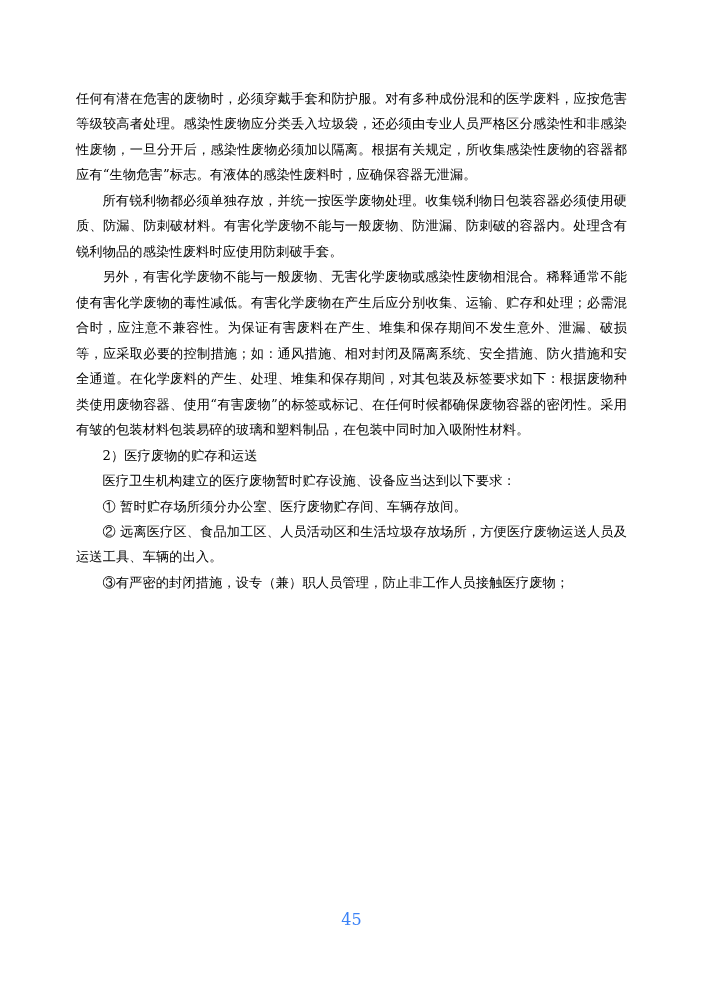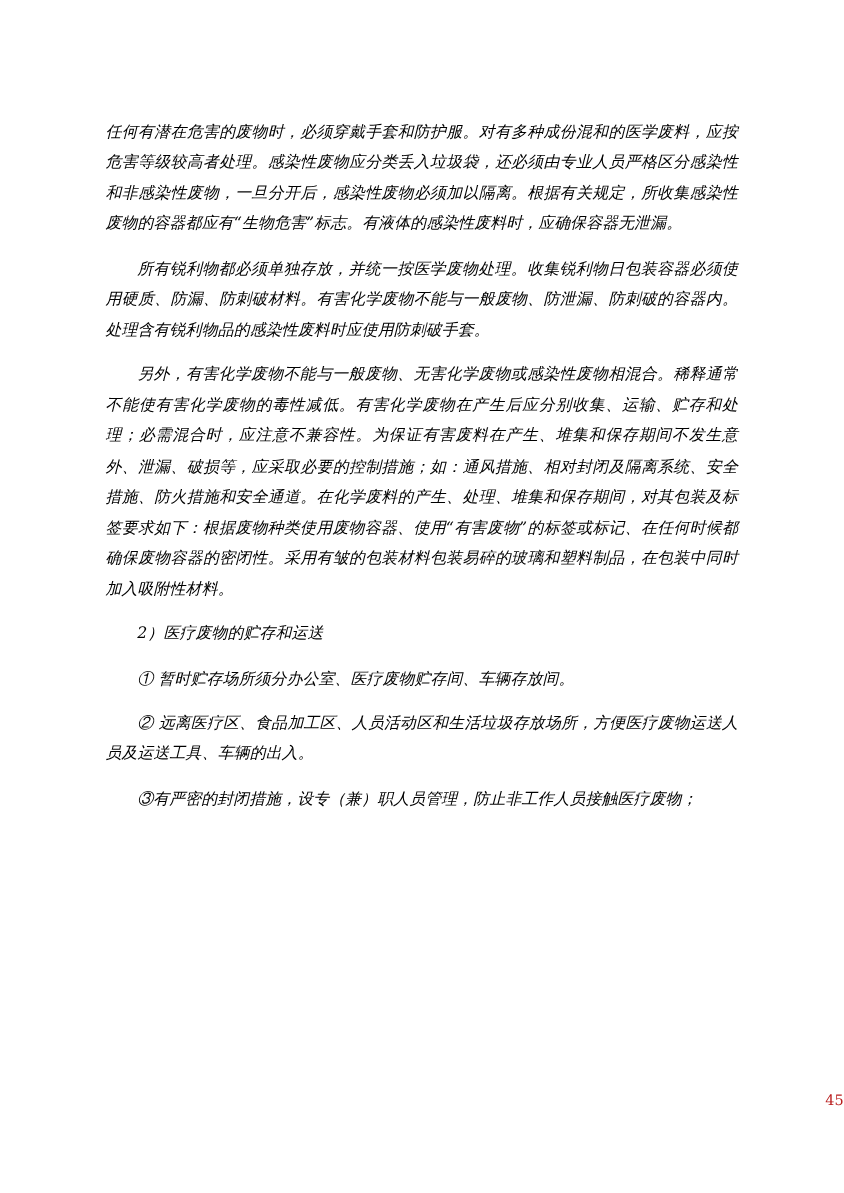--- a/index.html
+++ b/index.html
@@ -22,45 +22,45 @@
     padding: 86px 76px 0 76px;
   }
   .doc-body {
     font-size: 13.2px;
     line-height: 1.93;
     text-align: justify;
     text-justify: inter-ideograph;
     letter-spacing: 0.15px;
   }
   .para {
-    margin: 12px;
+    margin: 0;
     text-indent: 0;
-    font-style: italic;
   }
   .para.indent {
     text-indent: 2em;
   }
   .page-number {
     position: absolute;
     left: 0;
     right: 0;
     top: 910px;
-    text-align: right;
-    font-size: 12px;
+    text-align: center;
+    font-size: 16px;
     font-family: "DejaVu Serif", "Liberation Serif", serif;
-    color: #b91c1c;
+    color: #3b82f6;
   }
 </style>
 </head>
 <body>
 
 <div class="page">
   <div class="doc-body">
     <p class="para">任何有潜在危害的废物时，必须穿戴手套和防护服。对有多种成份混和的医学废料，应按危害等级较高者处理。感染性废物应分类丢入垃圾袋，还必须由专业人员严格区分感染性和非感染性废物，一旦分开后，感染性废物必须加以隔离。根据有关规定，所收集感染性废物的容器都应有“生物危害”标志。有液体的感染性废料时，应确保容器无泄漏。</p>
     <p class="para indent">所有锐利物都必须单独存放，并统一按医学废物处理。收集锐利物日包装容器必须使用硬质、防漏、防刺破材料。有害化学废物不能与一般废物、防泄漏、防刺破的容器内。处理含有锐利物品的感染性废料时应使用防刺破手套。</p>
     <p class="para indent">另外，有害化学废物不能与一般废物、无害化学废物或感染性废物相混合。稀释通常不能使有害化学废物的毒性减低。有害化学废物在产生后应分别收集、运输、贮存和处理；必需混合时，应注意不兼容性。为保证有害废料在产生、堆集和保存期间不发生意外、泄漏、破损等，应采取必要的控制措施；如：通风措施、相对封闭及隔离系统、安全措施、防火措施和安全通道。在化学废料的产生、处理、堆集和保存期间，对其包装及标签要求如下：根据废物种类使用废物容器、使用“有害废物”的标签或标记、在任何时候都确保废物容器的密闭性。采用有皱的包装材料包装易碎的玻璃和塑料制品，在包装中同时加入吸附性材料。</p>
     <p class="para indent">2）医疗废物的贮存和运送</p>
+    <p class="para indent">医疗卫生机构建立的医疗废物暂时贮存设施、设备应当达到以下要求：</p>
     <p class="para indent">① 暂时贮存场所须分办公室、医疗废物贮存间、车辆存放间。</p>
     <p class="para indent">② 远离医疗区、食品加工区、人员活动区和生活垃圾存放场所，方便医疗废物运送人员及运送工具、车辆的出入。</p>
     <p class="para indent">③有严密的封闭措施，设专（兼）职人员管理，防止非工作人员接触医疗废物；</p>
   </div>
   <div class="page-number">45</div>
 </div>
 
 </body></html>

